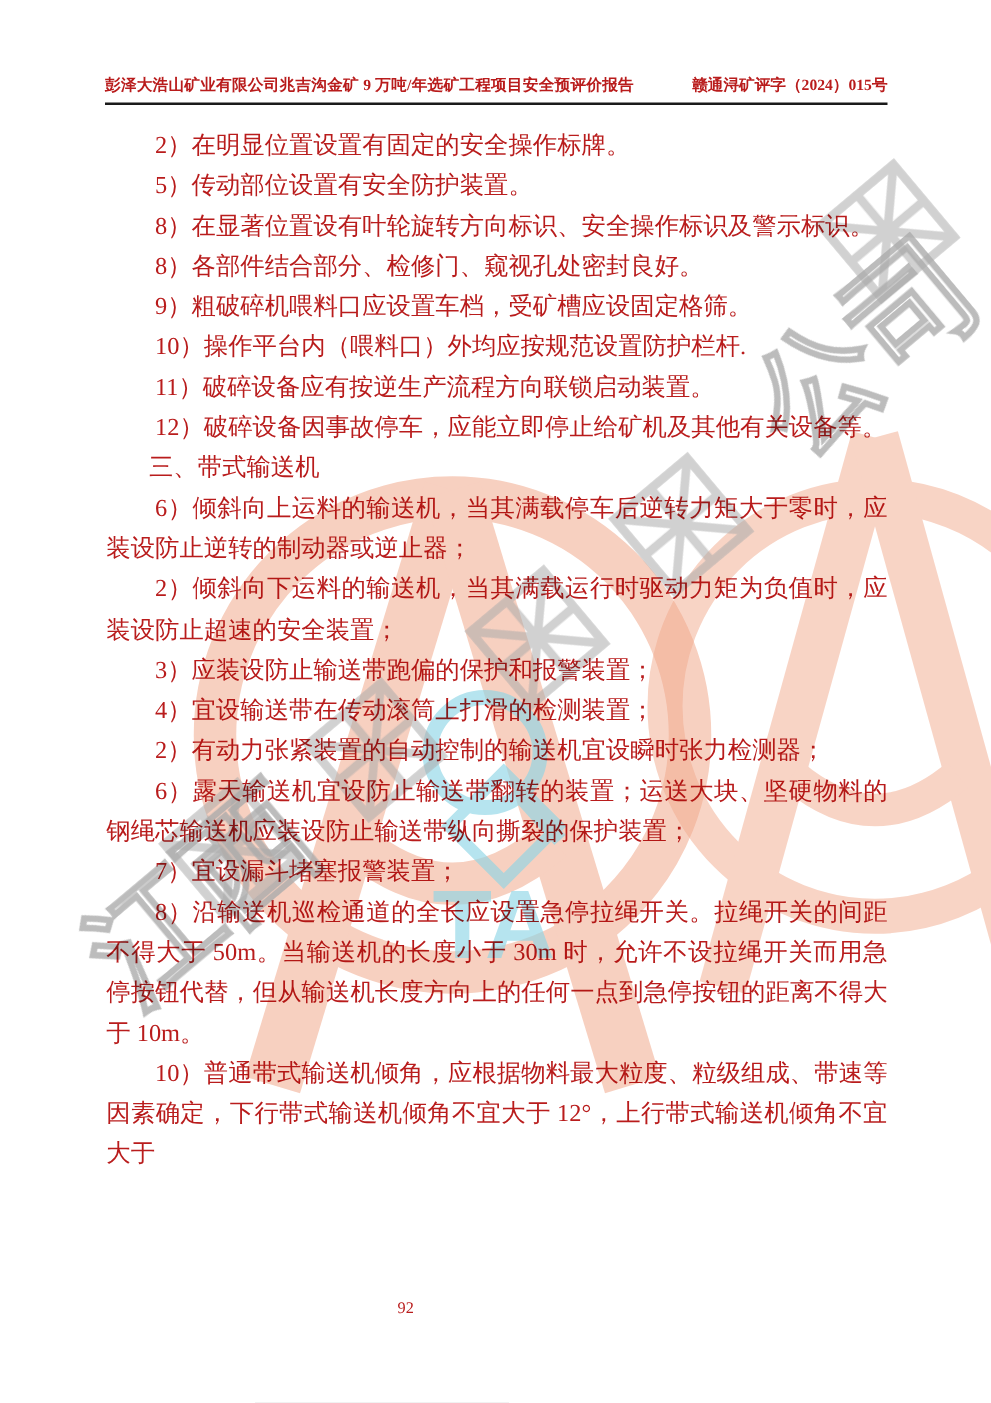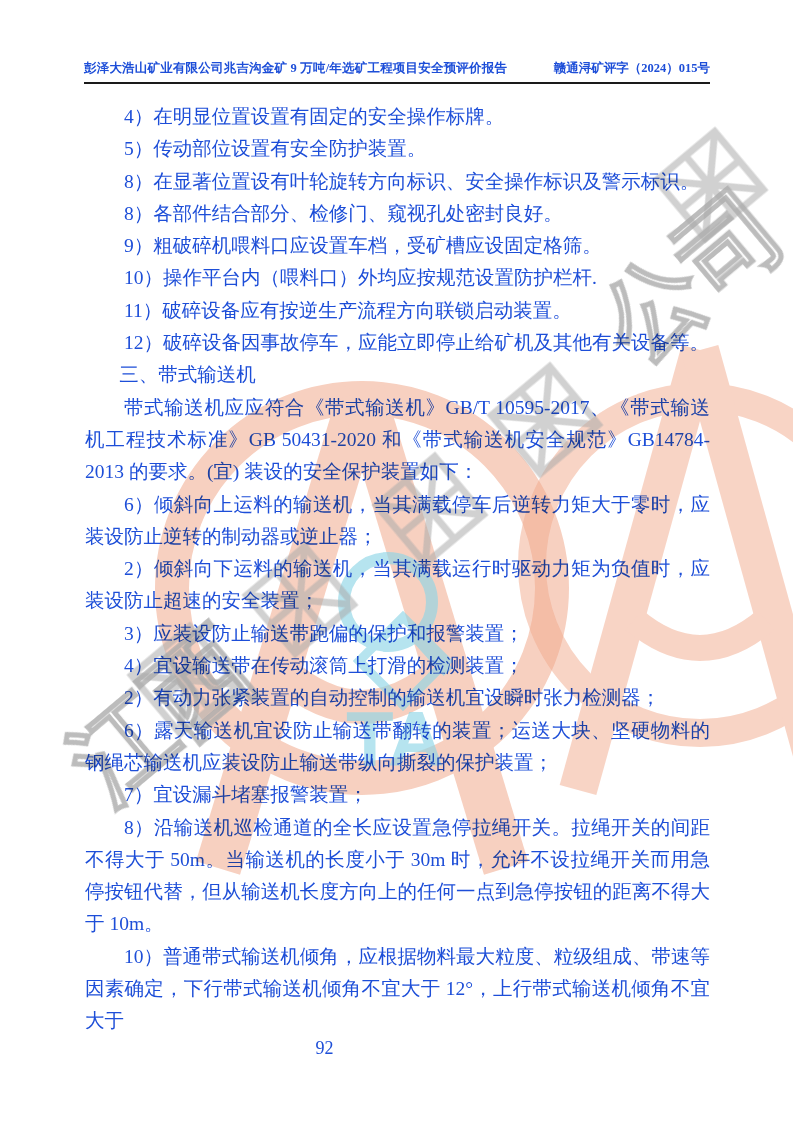--- a/index.html
+++ b/index.html
@@ -3,21 +3,21 @@
 <meta charset="utf-8">
 <style>
   html,body{margin:0;padding:0;background:#e8e8e8;}
   .page{
     position:relative;
     width:793px;height:1122px;
     margin:0 auto;
     background:#ffffff;
     overflow:hidden;
     font-family:"Liberation Serif","DejaVu Serif",serif;
-    color:#1d4ed8;
+    color:#b91c1c;
   }
   .header{
     position:absolute;left:84px;top:60px;width:626px;
     display:flex;justify-content:space-between;align-items:flex-end;
     font-size:12.5px;font-weight:bold;
     border-bottom:2px solid #1a1a1a;
     padding-bottom:5px;
     white-space:nowrap;
     z-index:2;
   }
@@ -26,48 +26,47 @@
   .bodytext{
     position:absolute;left:85px;top:101px;width:625px;
     font-size:19.5px;line-height:32.3px;
     text-align:justify;text-justify:inter-ideograph;
     z-index:1;
   }
   .bodytext p{margin:0;text-indent:2em;}
   .bodytext p.heading{font-weight:normal;text-indent:1.75em;}
   .pagenum{
     position:absolute;left:0;top:1038px;width:649px;
-    text-align:center;font-size:18px;z-index:1;
+    text-align:center;font-size:13px;z-index:1;
   }
   .watermark{
     position:absolute;left:0;top:0;width:793px;height:1122px;
     z-index:3;pointer-events:none;mix-blend-mode:multiply;
   }
 </style>
 </head>
 <body>
 
 <div class="page">
 
   <div class="header">
     <span class="hl">彭泽大浩山矿业有限公司兆吉沟金矿 9 万吨/年选矿工程项目安全预评价报告</span>
     <span class="hr">赣通浔矿评字（2024）015号</span>
   </div>
 
   <div class="bodytext">
-    <p>4）在明显位置设置有固定的安全操作标牌。</p>
+    <p>2）在明显位置设置有固定的安全操作标牌。</p>
     <p>5）传动部位设置有安全防护装置。</p>
     <p>8）在显著位置设有叶轮旋转方向标识、安全操作标识及警示标识。</p>
     <p>8）各部件结合部分、检修门、窥视孔处密封良好。</p>
     <p>9）粗破碎机喂料口应设置车档，受矿槽应设固定格筛。</p>
     <p>10）操作平台内（喂料口）外均应按规范设置防护栏杆.</p>
     <p>11）破碎设备应有按逆生产流程方向联锁启动装置。</p>
     <p>12）破碎设备因事故停车，应能立即停止给矿机及其他有关设备等。</p>
     <p class="heading">三、带式输送机</p>
-    <p>带式输送机应应符合《带式输送机》GB/T 10595-2017、《带式输送机工程技术标准》GB 50431-2020 和《带式输送机安全规范》GB14784-2013 的要求。(宜) 装设的安全保护装置如下：</p>
     <p>6）倾斜向上运料的输送机，当其满载停车后逆转力矩大于零时，应装设防止逆转的制动器或逆止器；</p>
     <p>2）倾斜向下运料的输送机，当其满载运行时驱动力矩为负值时，应装设防止超速的安全装置；</p>
     <p>3）应装设防止输送带跑偏的保护和报警装置；</p>
     <p>4）宜设输送带在传动滚筒上打滑的检测装置；</p>
     <p>2）有动力张紧装置的自动控制的输送机宜设瞬时张力检测器；</p>
     <p>6）露天输送机宜设防止输送带翻转的装置；运送大块、坚硬物料的钢绳芯输送机应装设防止输送带纵向撕裂的保护装置；</p>
     <p>7）宜设漏斗堵塞报警装置；</p>
     <p>8）沿输送机巡检通道的全长应设置急停拉绳开关。拉绳开关的间距不得大于 50m。当输送机的长度小于 30m 时，允许不设拉绳开关而用急停按钮代替，但从输送机长度方向上的任何一点到急停按钮的距离不得大于 10m。</p>
     <p>10）普通带式输送机倾角，应根据物料最大粒度、粒级组成、带速等因素确定，下行带式输送机倾角不宜大于 12°，上行带式输送机倾角不宜大于</p>
   </div>

